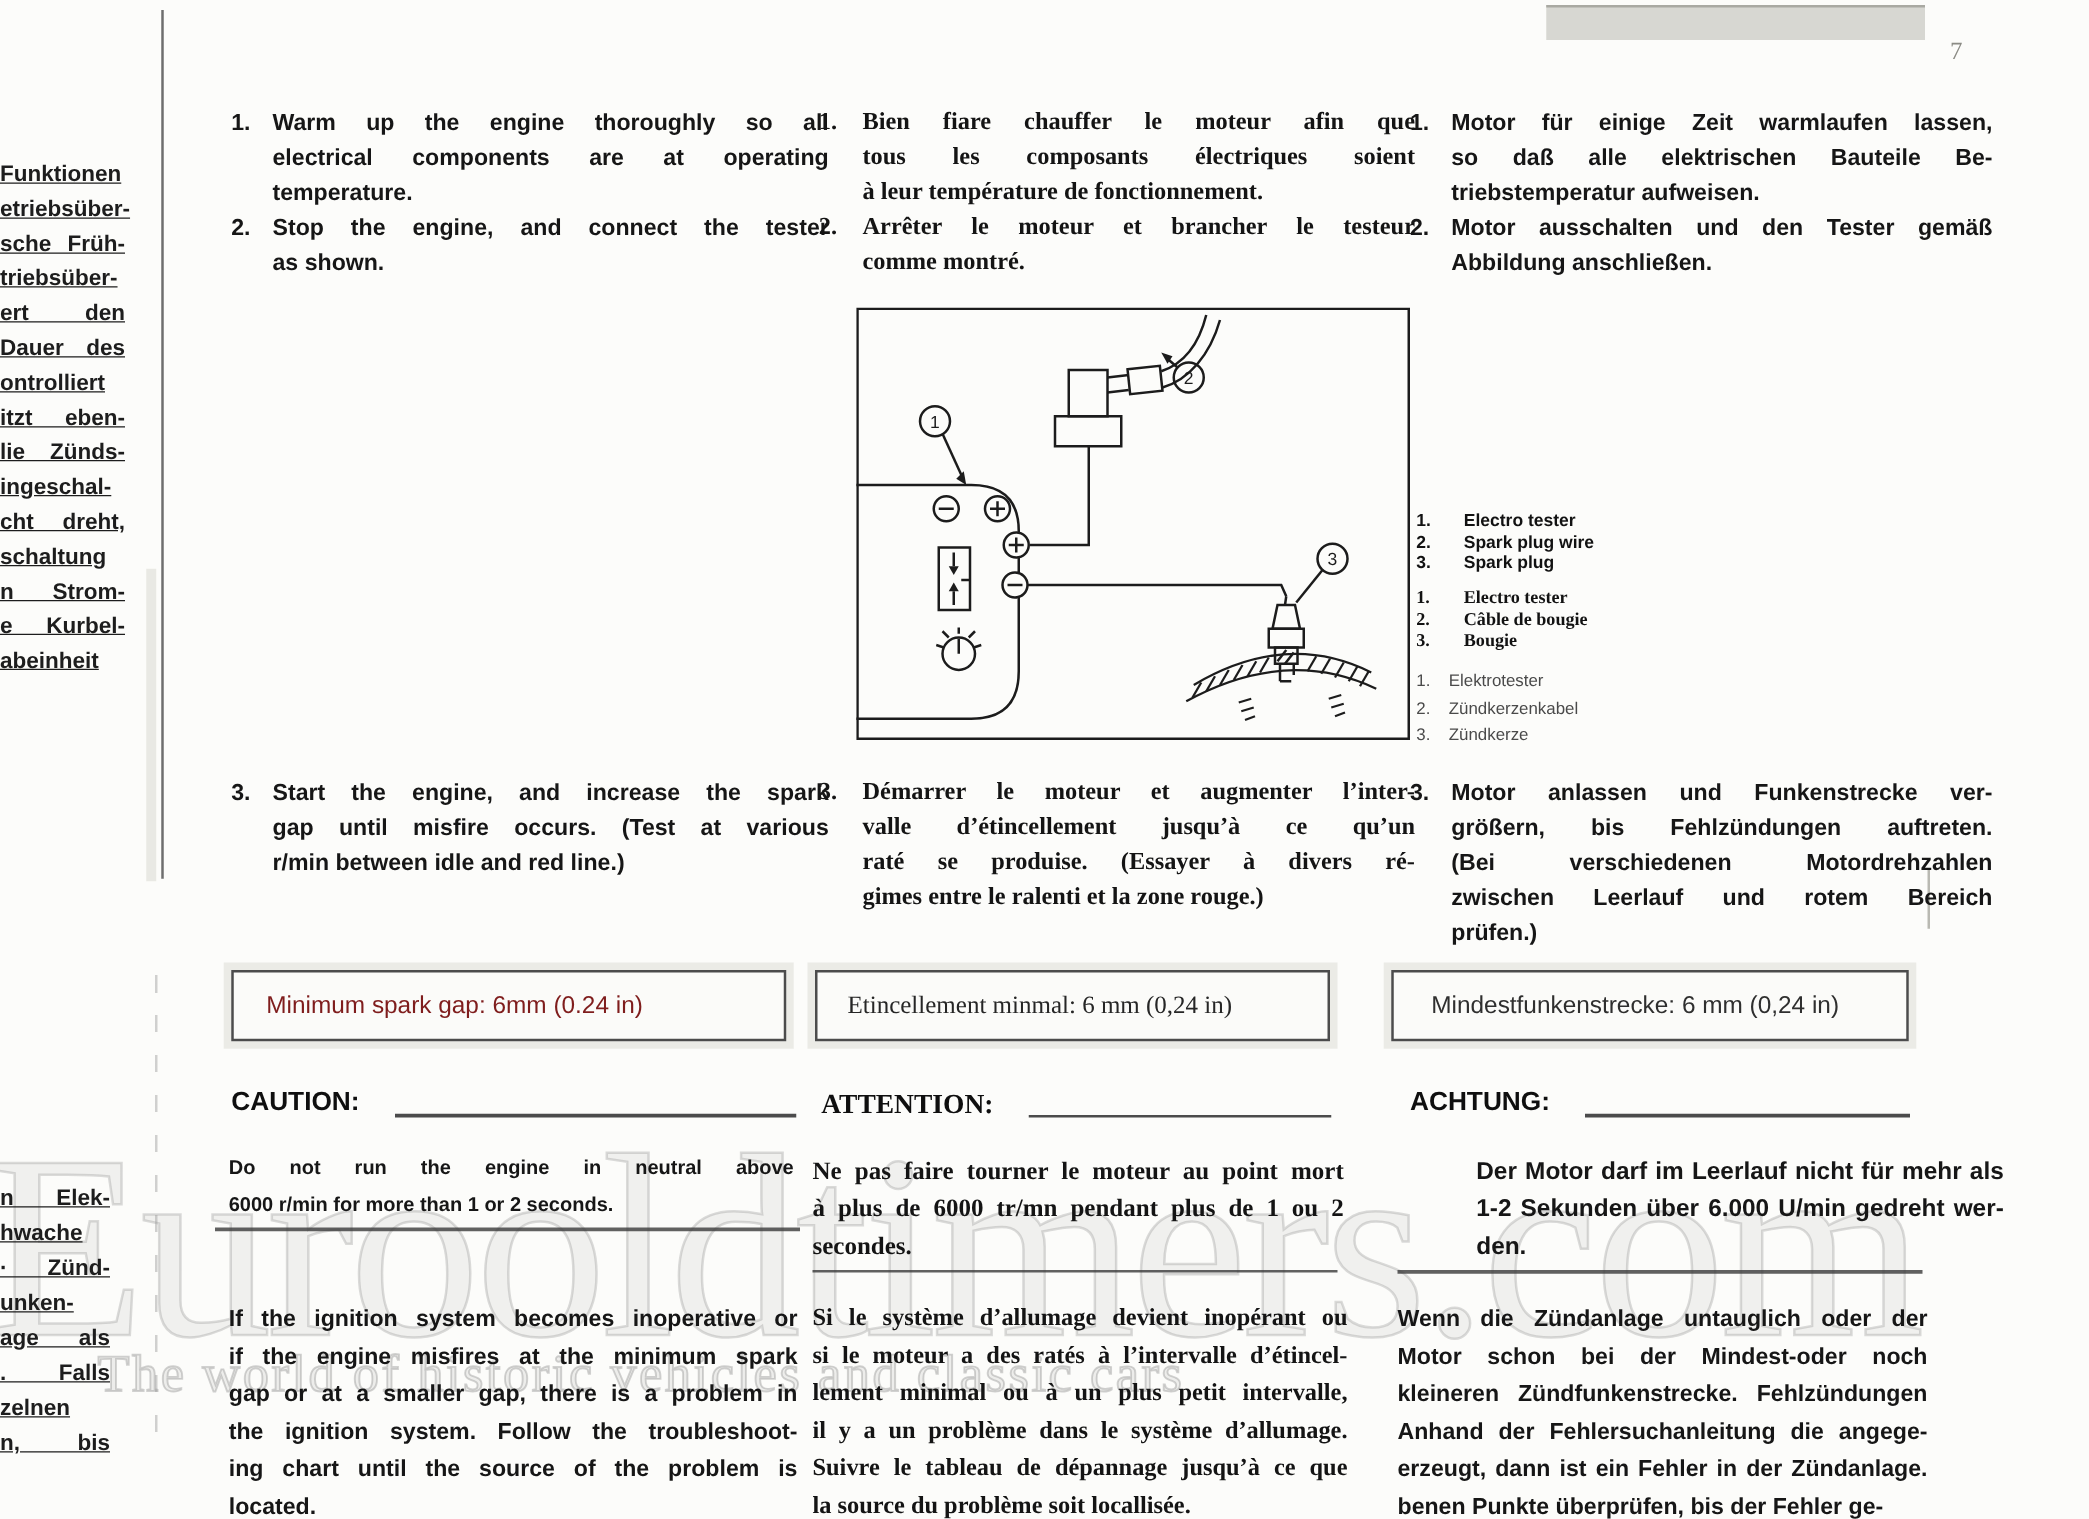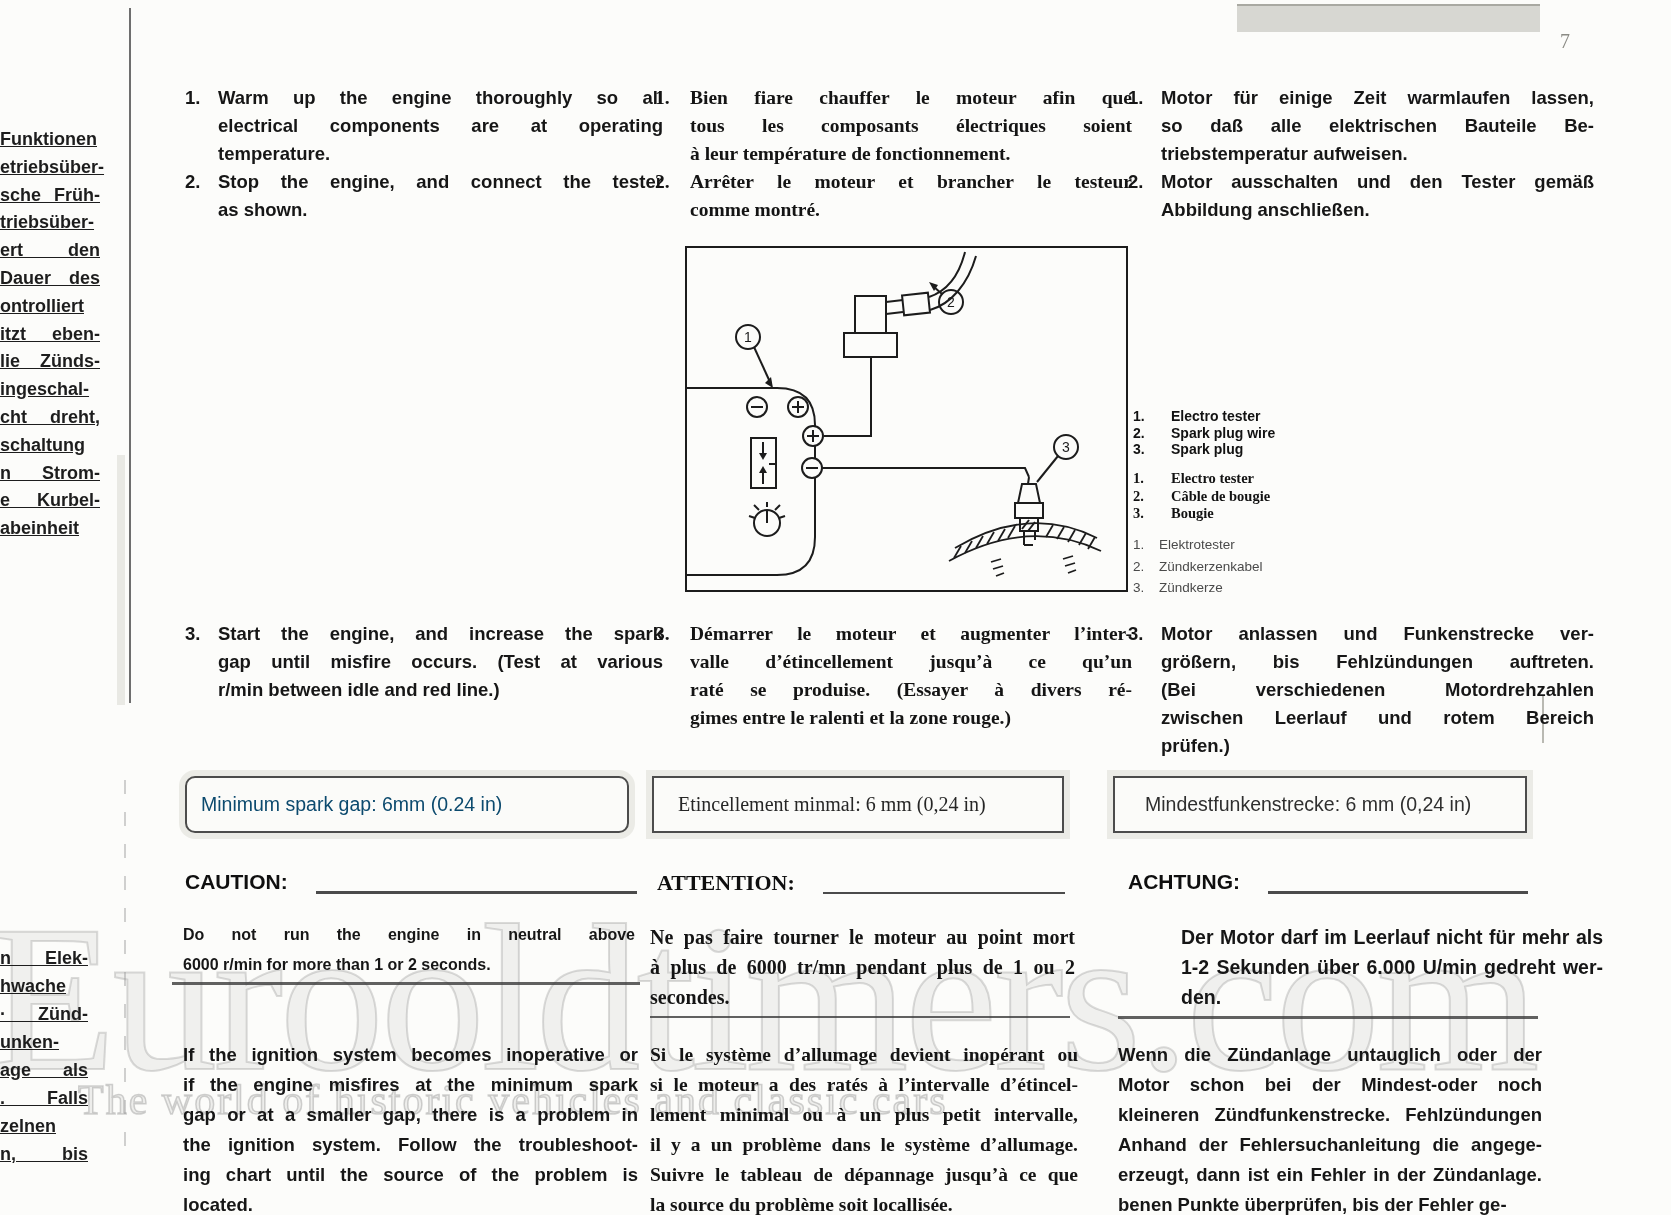--- a/index.html
+++ b/index.html
@@ -16,21 +16,21 @@
   .lh30 .tline { line-height:30px; }
   .just .tline { text-align:justify; text-align-last:justify; white-space:nowrap; }
   .just .tline:last-child { text-align-last:left; }
   .step { position:absolute; padding-left:33px; }
   .step.fr-pad { padding-left:35px; }
   .step .step-num { position:absolute; left:0; top:0; line-height:28px; }
   
   .spec { position:absolute; height:57px; border:2px solid #4c4c4c; background:#fbfbf9;
           box-sizing:border-box; box-shadow:0 0 0 6px rgba(214,214,206,0.45);
           display:flex; align-items:center; }
-  .spec.en { padding-left:14px; font:400 19.5px "Liberation Sans",sans-serif; color:#0c4a6e;border-radius:10px; }
+  .spec.en { padding-left:26px; font:400 19.5px "Liberation Sans",sans-serif; color:#7f1d1d; }
   .spec.fr { padding-left:24px; font:400 20px "Liberation Serif",serif; color:#262626; }
   .spec.de { padding-left:30px; font:400 19.5px "Liberation Sans",sans-serif; color:#2f2f2f; }
   
   .hrow { position:absolute; display:flex; align-items:center; }
   .hword { white-space:nowrap; }
   .hword.hsans { font:700 21px "Liberation Sans",sans-serif; color:#0f0f0f; }
   .hword.hserif { font:700 22px "Liberation Serif",serif; color:#0f0f0f; }
   .hline { flex:1; border-top:3px solid #2b2b2b; margin-top:20px; margin-left:28px; opacity:.85; }
   .divider { position:absolute; border-top:3px solid #3a3a3a; opacity:.8; }
   

